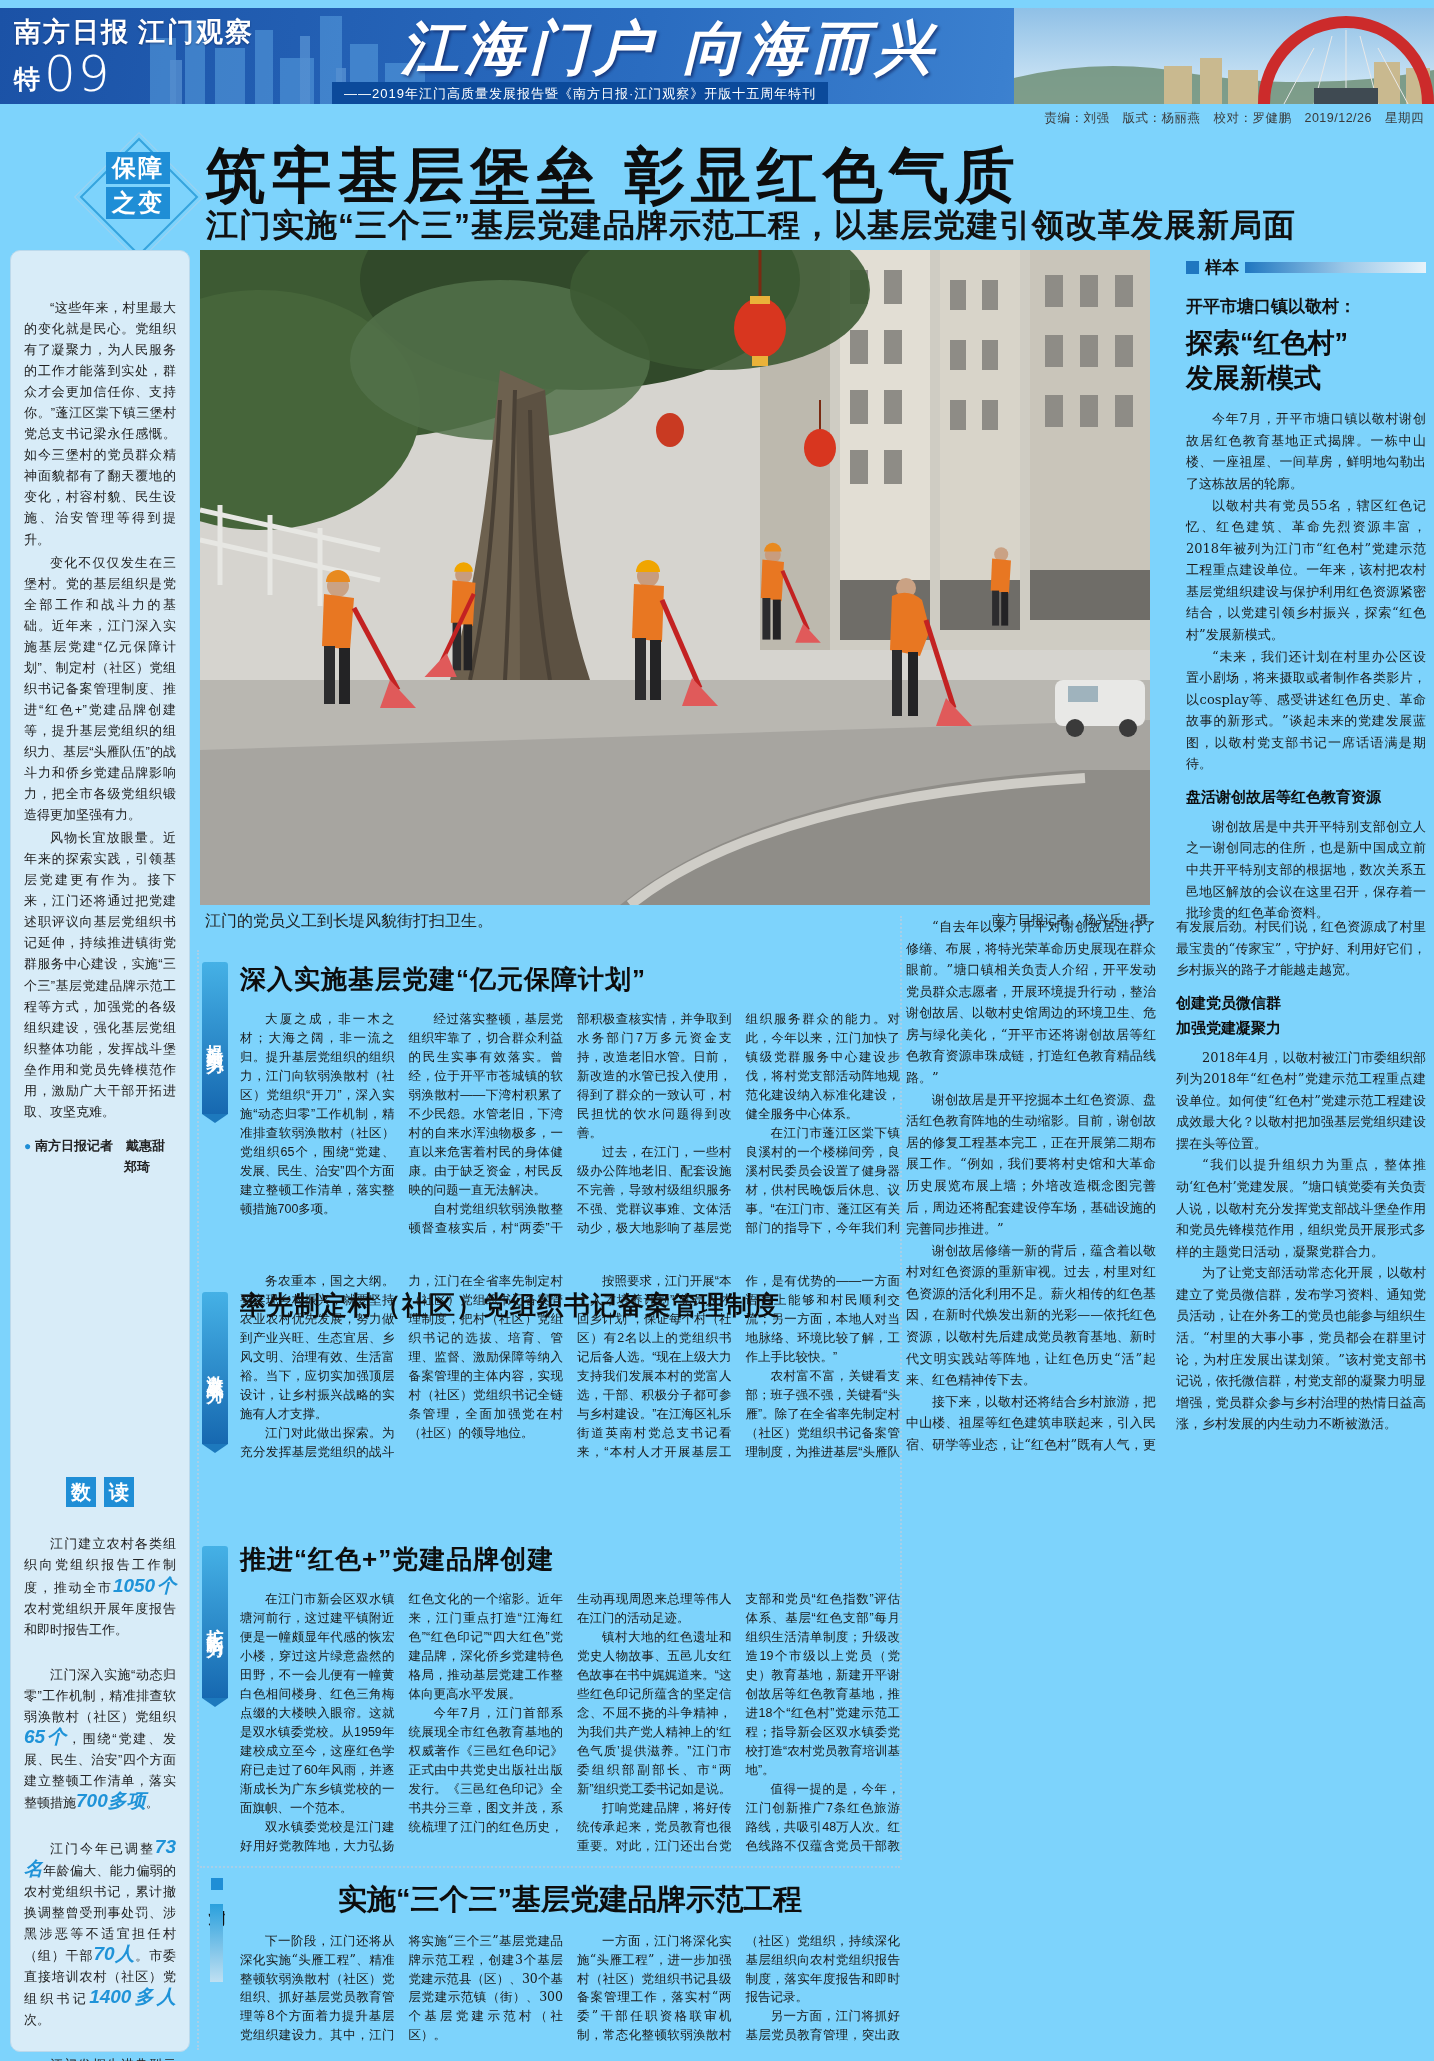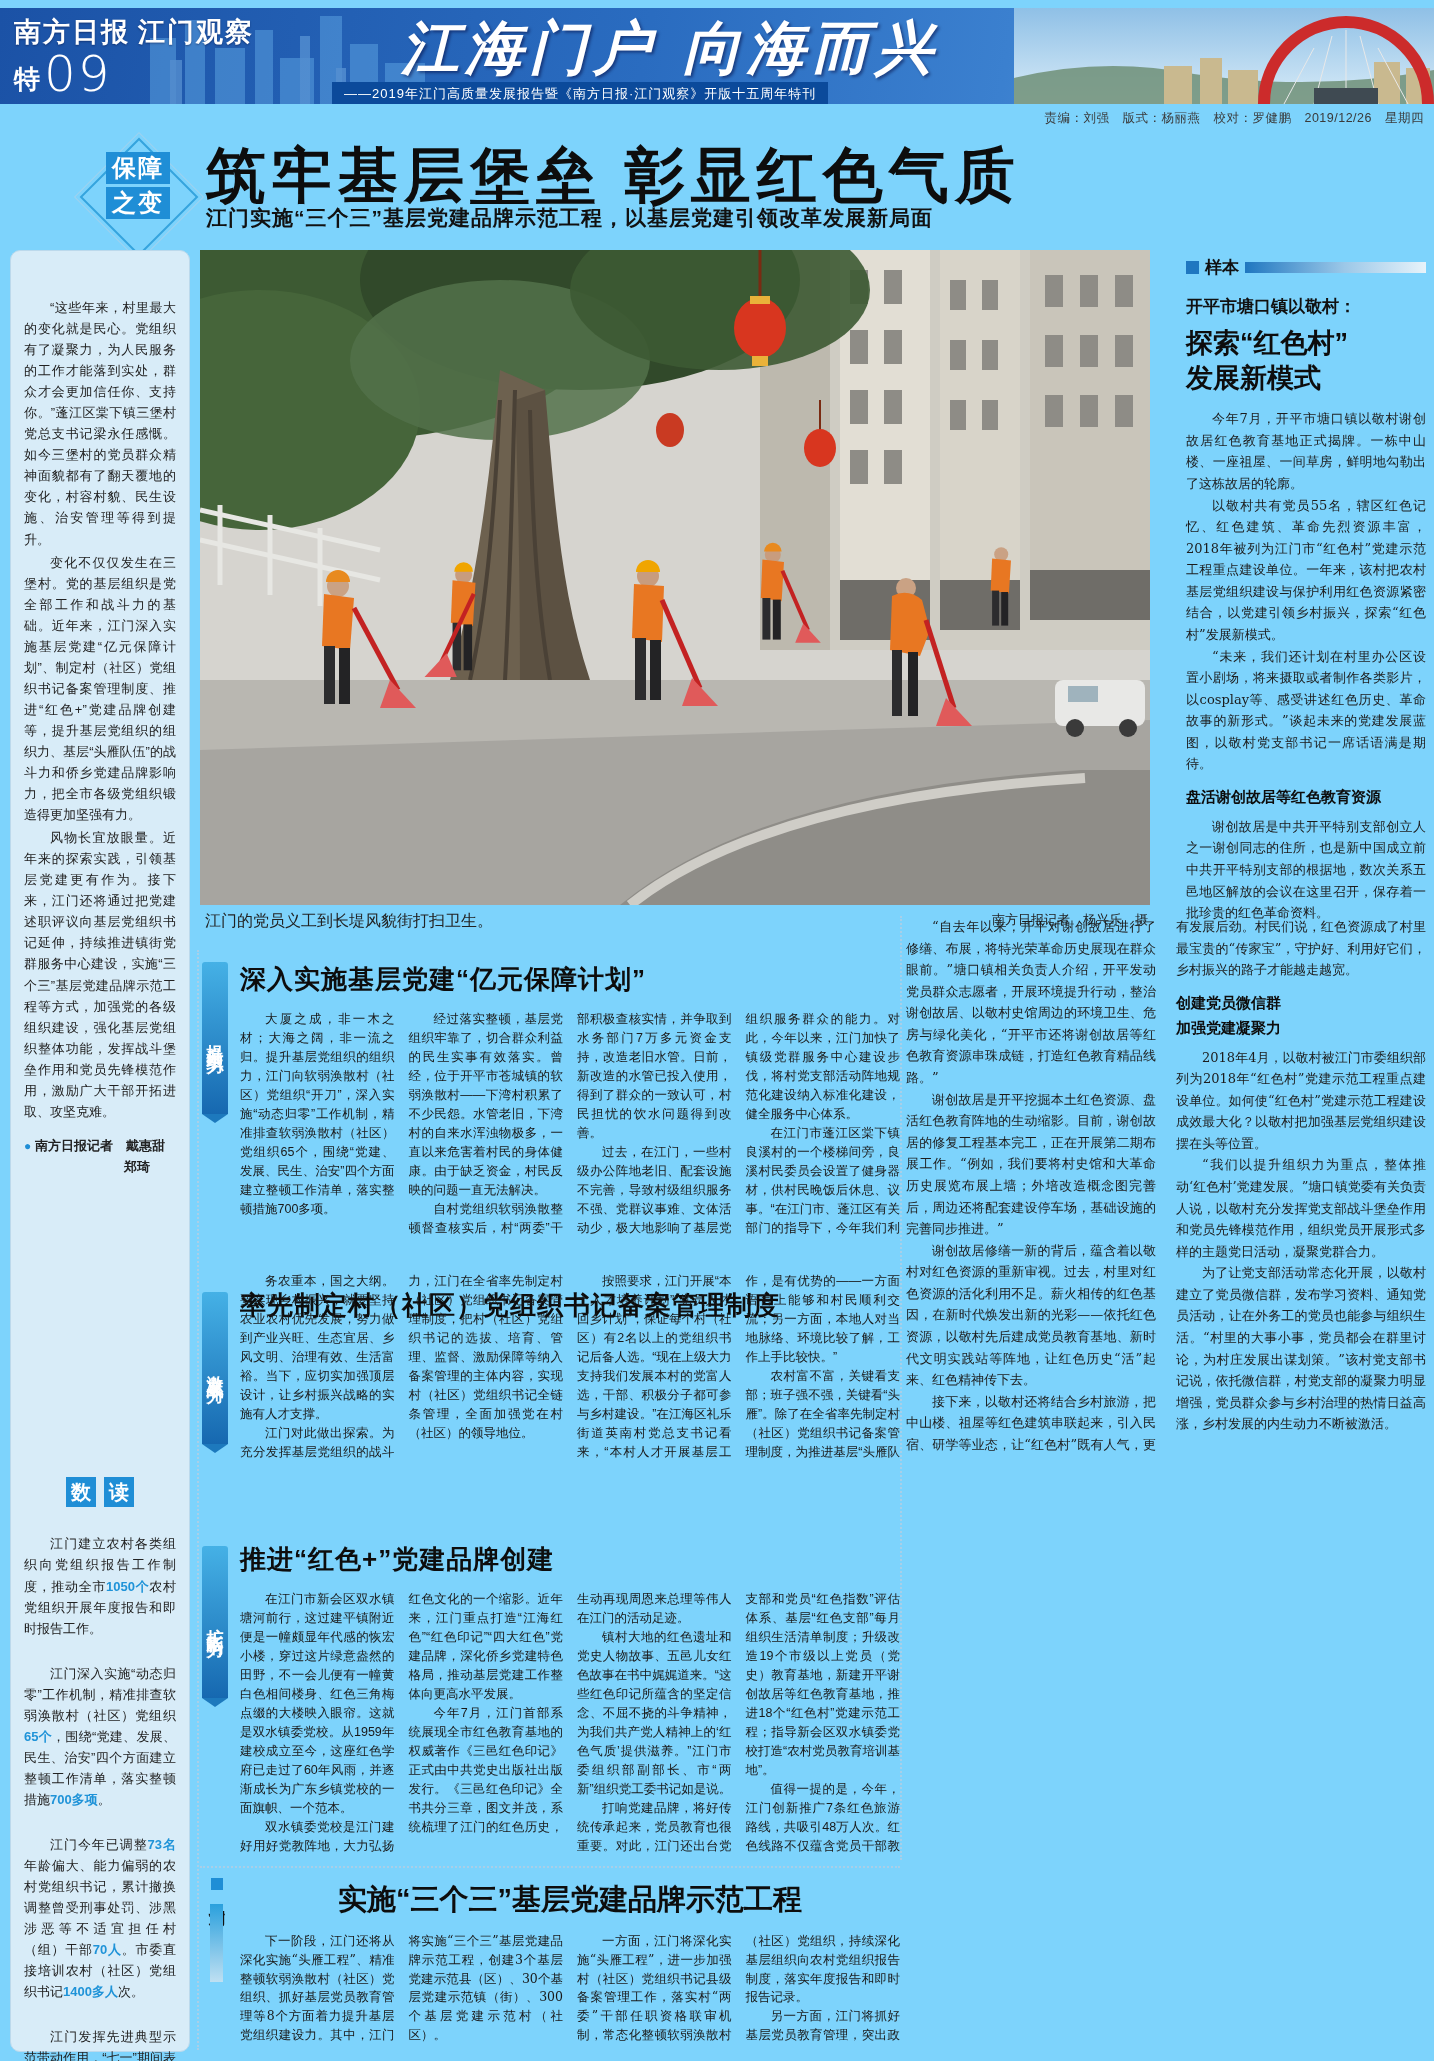--- a/index.html
+++ b/index.html
@@ -26,35 +26,35 @@
   .credits{position:absolute;right:10px;top:110px;font-size:12.5px;color:#3a3a3a;letter-spacing:.5px;}
   
   .badge{position:absolute;left:88px;top:146px;width:100px;height:100px;}
   .badge .diamond{position:absolute;left:9px;top:9px;width:80px;height:80px;transform:rotate(45deg);
     border:2px solid #35a4de;outline:1px solid #9fd2ef;outline-offset:3px;}
   .badge .stack{position:absolute;left:14px;top:6px;width:72px;display:flex;flex-direction:column;gap:3px;align-items:center;}
   .badge .bx{background:#1f8ed6;color:#fff;font-weight:900;font-size:24px;letter-spacing:2px;
     padding:3px 6px 4px;line-height:1.05;}
   .h1{position:absolute;left:206px;top:136px;width:1220px;font-size:60px;font-weight:900;color:#0d0d0d;
     letter-spacing:6px;white-space:nowrap;font-family:"Liberation Sans",sans-serif;}
-  .h2{position:absolute;left:206px;top:204px;width:1220px;font-size:21px;font-weight:900;color:#111;letter-spacing:1px;}
+  .h2{position:absolute;left:206px;top:204px;width:1220px;font-size:32px;font-weight:900;color:#111;letter-spacing:1px;}
   
   .sidebar{position:absolute;left:10px;top:250px;width:180px;height:1802px;background:#d8ecf8;
     border:1px solid #bcd9ec;border-radius:10px;box-sizing:border-box;padding:46px 13px 0;}
   .sidebar p{margin:0 0 2px;font-size:13px;line-height:1.62;text-align:justify;color:#222;}
   .sidebar p.indent{text-indent:2em;}
   .byline{margin-top:14px;font-size:13px;font-weight:bold;color:#222;line-height:1.6;}
   .byline .dot{color:#1f8ed6;font-size:12px;}
   .byline .nm2{display:block;text-align:right;padding-right:26px;}
   .shudu{margin-top:300px;display:flex;justify-content:center;gap:8px;}
   .shudu .sq{width:30px;height:30px;background:#1f8ed6;color:#fff;font-size:20px;font-weight:900;
     display:flex;align-items:center;justify-content:center;}
   .stats{margin-top:26px;}
   .stats .stat{margin-bottom:24px;font-size:13px;line-height:1.62;text-align:justify;text-indent:2em;color:#222;}
-  .stats .n{color:#1f93d8;font-weight:bold;font-size:13px;line-height:1;}
+  .stats .n{color:#1f93d8;font-weight:bold;font-size:19px;line-height:1;font-style:italic;}
   
   .photo{position:absolute;left:200px;top:250px;width:950px;height:655px;background:#cfcecb;overflow:hidden;}
   .caption{position:absolute;left:205px;top:911px;font-size:16px;color:#222;}
   .credit{position:absolute;left:770px;top:911px;width:378px;text-align:right;font-size:13px;color:#222;}
   
   .ribbon{position:absolute;width:26px;background:linear-gradient(180deg,#45b1e6,#1668b0);
     color:#fff;font-weight:900;font-size:17px;writing-mode:vertical-rl;text-orientation:upright;
     display:flex;align-items:center;justify-content:center;letter-spacing:3px;border-radius:3px 3px 0 0;}
   .ribbon:after{content:"";position:absolute;left:0;bottom:-9px;width:0;height:0;
     border-left:13px solid transparent;border-right:13px solid transparent;border-top:9px solid #1d79bd;}

